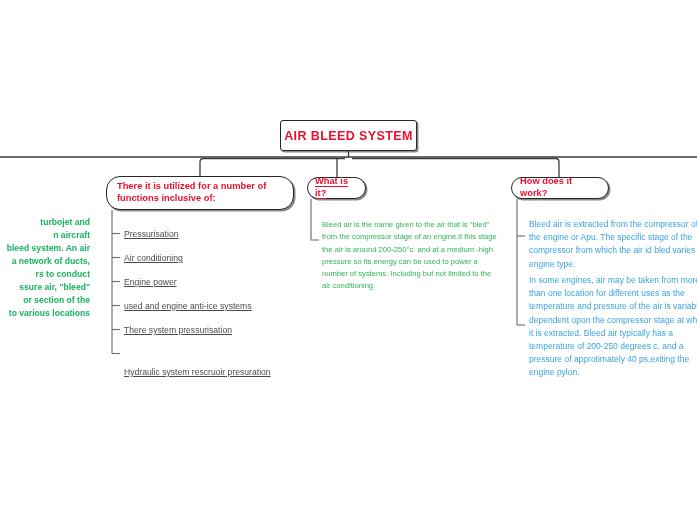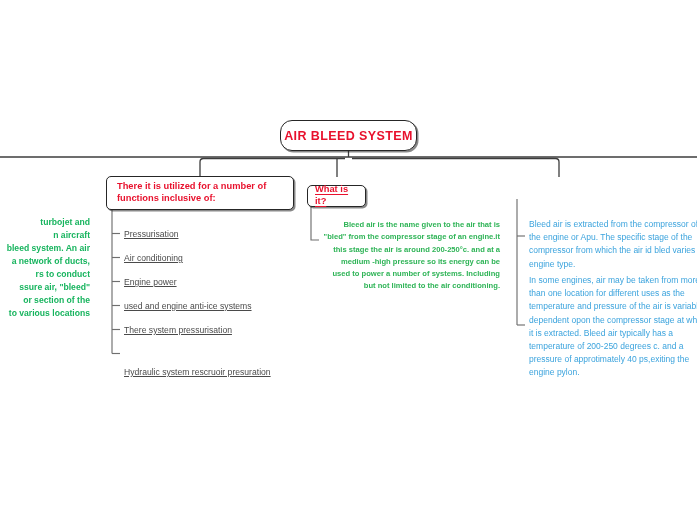--- a/index.html
+++ b/index.html
@@ -24,34 +24,34 @@
     width: 697px; height: 520px;
     pointer-events: none;
   }
 
   
   .node {
     position: absolute;
     box-sizing: border-box;
     background: #ffffff;
     border: 1.6px solid #262626;
-    border-radius: 5px;
+    border-radius: 14px;
     box-shadow: 1.5px 1.5px 0 rgba(40,40,40,0.55);
     display: flex;
     align-items: center;
     z-index: 3;
   }
 
   #root-node {
     left: 280px;
     top: 120px;
     width: 137px;
     height: 31px;
     justify-content: center;
-    border-radius: 12px;
+    border-radius: 3px;
     border-width: 1.8px;
   }
   #root-label {
     color: #e8112d;
     font-size: 12.5px;
     font-weight: bold;
     letter-spacing: 0.4px;
   }
 
   #branch-uses-node {
@@ -61,21 +61,20 @@
     height: 34px;
     padding: 0 10px;
   }
   #branch-what-node {
     left: 307px;
     top: 177px;
     width: 59px;
     height: 22px;
     padding: 0 7px;
     justify-content: center;
-    margin-top: 8px;
   }
   #branch-how-node {
     left: 511px;
     top: 177px;
     width: 98px;
     height: 22px;
     padding: 0 8px;
     justify-content: center;
   }
 
@@ -104,22 +103,21 @@
 
   
   .para {
     position: absolute;
     z-index: 3;
     font-size: 7.6px;
     line-height: 1.62;
   }
   .para.green {
     color: #2fb457;
-    font-weight: bold;
-    text-align: right;
+    font-weight: normal;
   }
   .para.blue {
     color: #3ba3dd;
     font-weight: normal;
     font-size: 8.5px;
     line-height: 1.55;
   }
 
   #para-what {
     left: 322px;
@@ -213,20 +211,23 @@
   </div>
   <div class="leaf" style="top:367px">
     <span>Hydraulic system rescruoir presuration</span>
   </div>
 
   <div class="node" id="branch-what-node">
     <span class="branch-label underlined">What is it?</span>
   </div>
   <div class="para green" id="para-what">Bleed air is the name given to the air that is "bled" from the compressor stage of an engine.it this stage the air is around 200-250°c. and at a medium -high pressure so its energy can be used to power a number of systems. Including but not limited to the air conditioning.</div>
 
+  <div class="node" id="branch-how-node">
+    <span class="branch-label">How does it work?</span>
+  </div>
   <div class="para blue" id="para-how-1">Bleed air is extracted from the compressor of the engine or Apu. The specific stage of the compressor from which the air id bled varies by engine type.</div>
   <div class="para blue" id="para-how-2">In some engines, air may be taken from more than one location for different uses as the  temperature and pressure of the air is variable dependent opon the compressor stage at which it is extracted. Bleed air typically has a temperature of 200-250 degrees c. and a pressure of approtimately 40 ps,exiting the engine pylon.</div>
 
   <div id="intro-clip">
       <div>turbojet and</div>
       <div>n aircraft</div>
       <div>bleed system. An air</div>
       <div>a network of ducts,</div>
       <div>rs to conduct</div>
       <div>ssure air, "bleed"</div>

